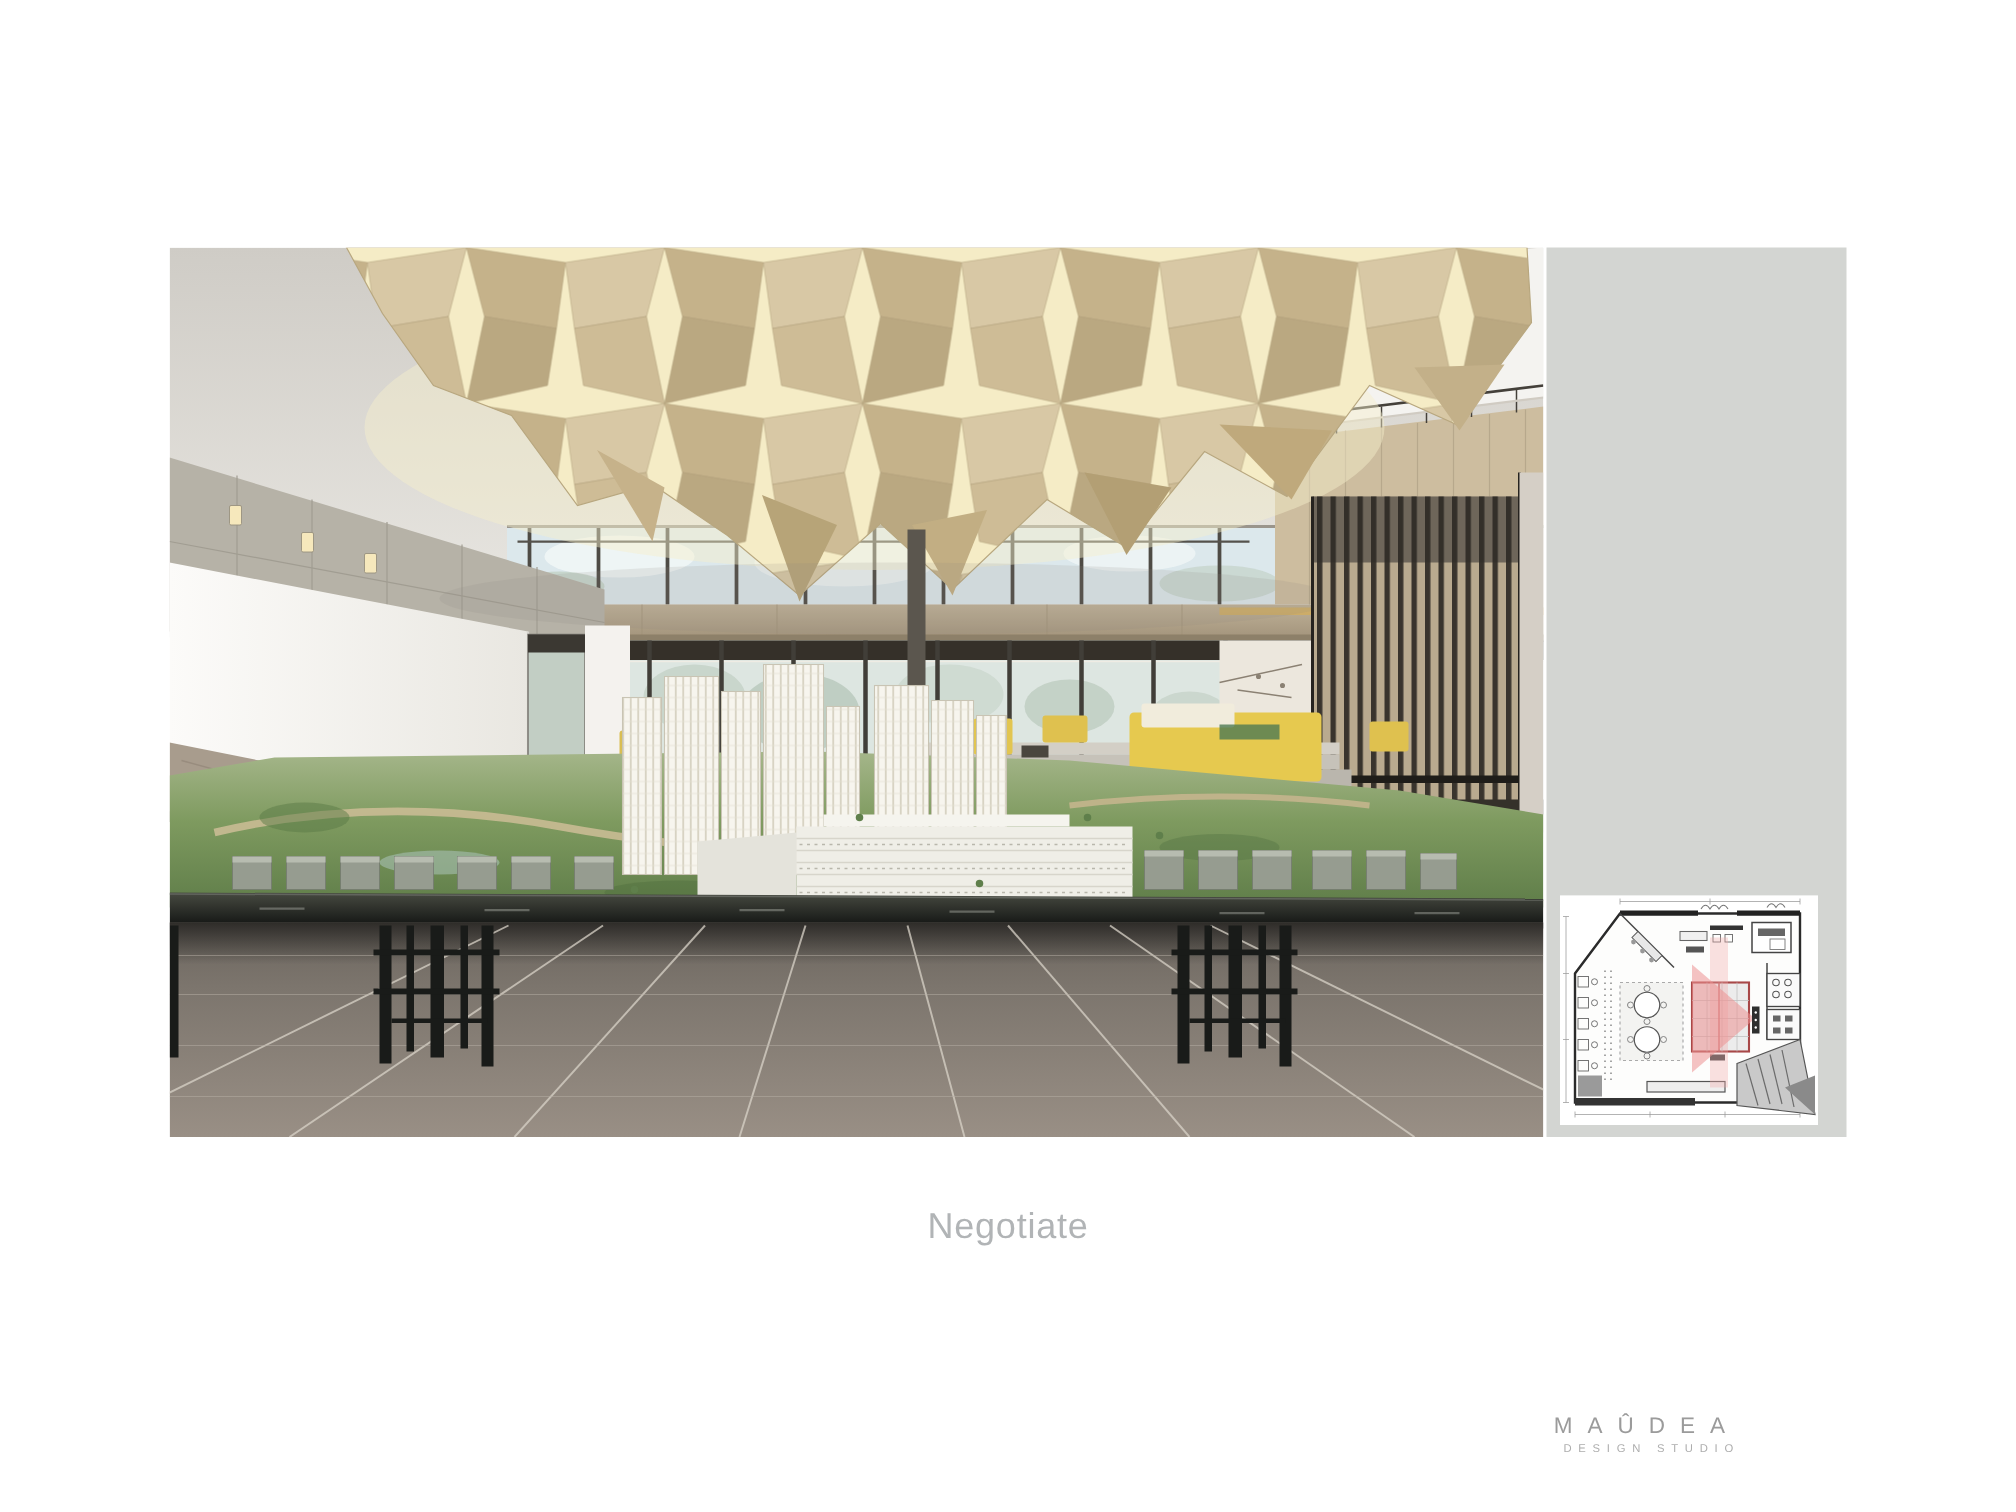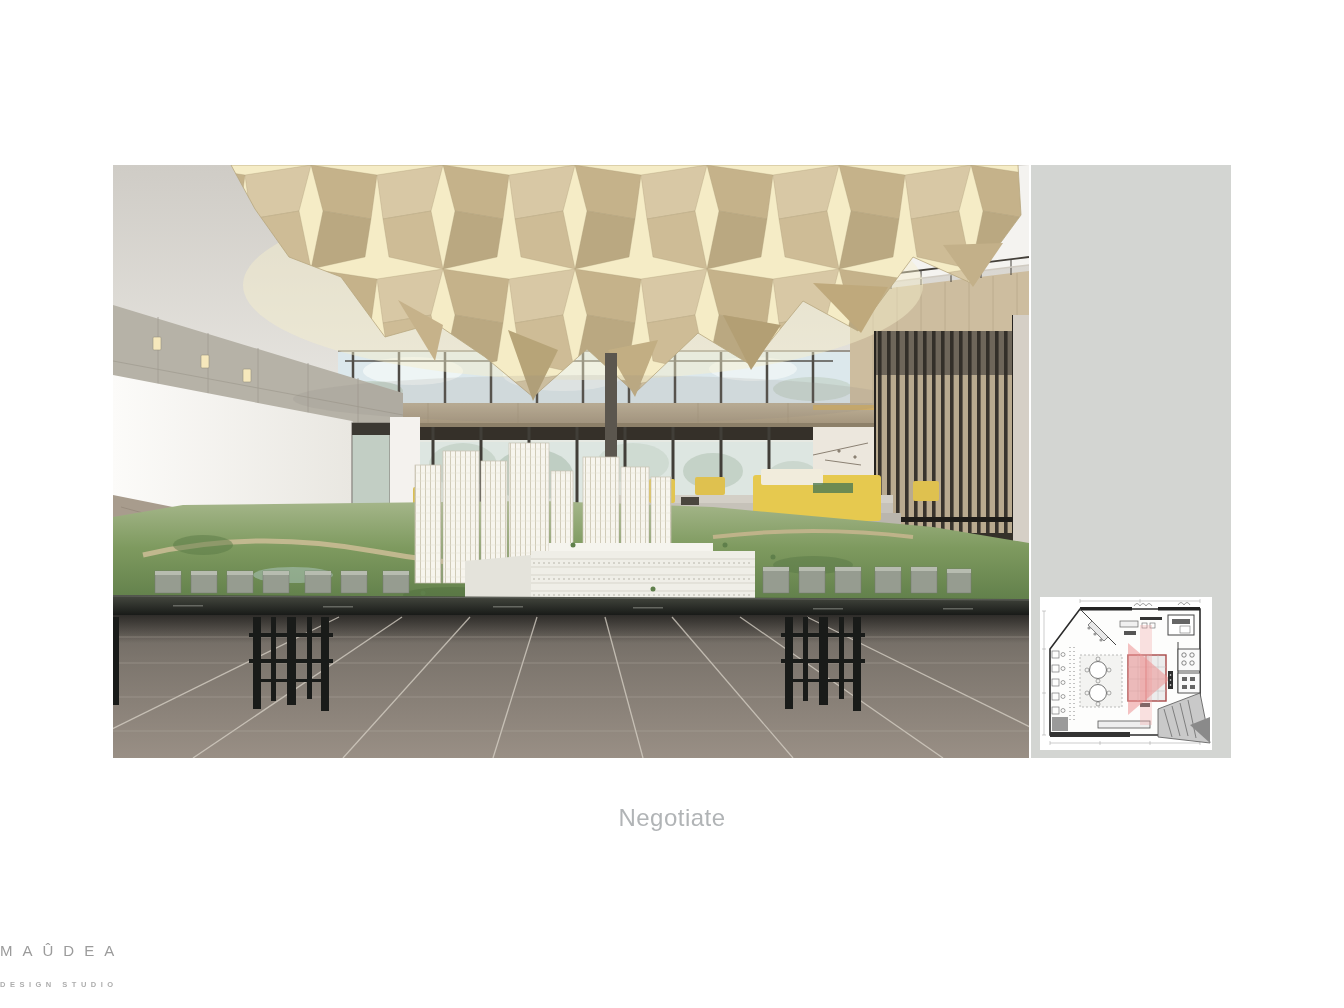--- a/index.html
+++ b/index.html
@@ -4,23 +4,23 @@
 <style>
   html,body{margin:0;padding:0;background:#ffffff;}
   .page{position:relative;width:1344px;height:1008px;background:#ffffff;overflow:hidden;
         font-family:"Liberation Sans",sans-serif;}
   .artboard{position:absolute;left:113px;top:165px;width:1118px;height:593px;}
   .render-wrap{position:absolute;left:0;top:0;width:916px;height:593px;overflow:hidden;}
   .side-panel{position:absolute;left:918px;top:0;width:200px;height:593px;background:#d3d5d2;}
   .plan-card{position:absolute;left:9px;top:432px;width:172px;height:153px;background:#ffffff;}
   .caption{position:absolute;left:0;top:804px;width:1344px;text-align:center;
            font-size:24px;font-weight:normal;letter-spacing:0.5px;color:#b1b4b6;}
-  .logo-block{position:absolute;left:0;top:942px;width:1120px;text-align:left;color:#9b9b9b;}
+  .logo-block{position:absolute;left:0;top:942px;width:1120px;text-align:right;color:#9b9b9b;padding-left:40px;}
   .logo-word{font-size:15px;font-weight:400;letter-spacing:10px;color:#9b9b9b;}
-  .logo-sub{margin-top:21px;font-size:7.5px;font-weight:700;letter-spacing:4.5px;color:#adadad;}
+  .logo-sub{margin-top:2px;font-size:7.5px;font-weight:400;letter-spacing:4.5px;color:#adadad;}
 </style>
 </head>
 <body>
 
 <div class="page">
   <div class="artboard">
 
     <div class="render-wrap">
       <svg width="916" height="593" viewBox="0 0 916 593" xmlns="http://www.w3.org/2000/svg">
         <defs>

